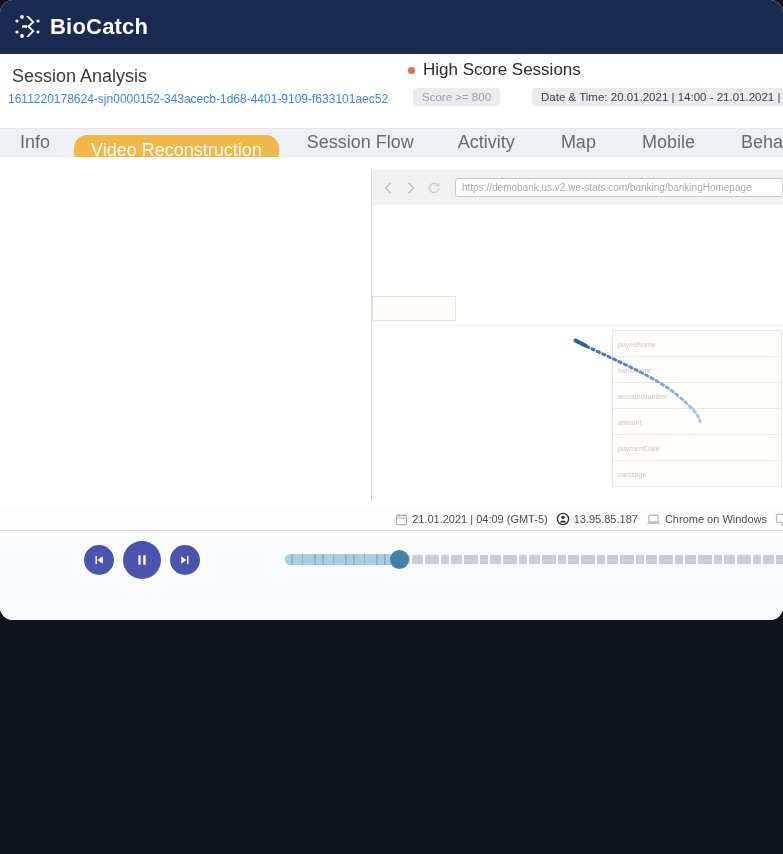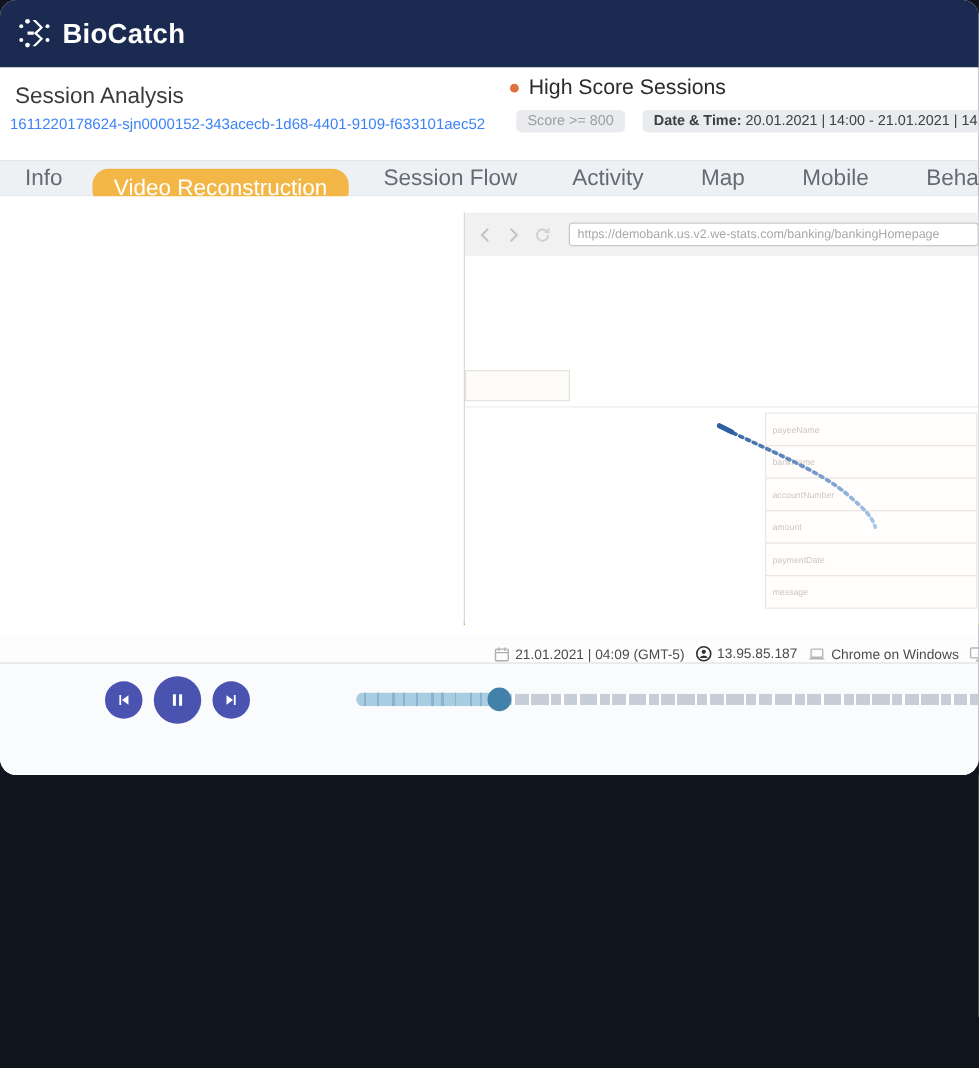--- a/index.html
+++ b/index.html
@@ -13,25 +13,25 @@
 
   
   .titlebar{position:relative;height:74px;background:#fff;}
   .session-block{position:absolute;left:8px;top:8px;}
   .session-title{margin:4px;font-size:18px;font-weight:400;color:#3a3a3a;}
   .session-id{margin-top:5px;font-size:12px;color:#3b82f6;}
   .filter-block{position:absolute;left:408px;top:6px;right:0;}
   .filter-title-row{display:flex;align-items:center;gap:8px;text-align:right;}
   .dot{width:7px;height:7px;border-radius:50%;background:var(--accent-dot,#e0703d);}
   .filter-title{font-size:17px;color:#2b2b2b;}
-  .filter-badges{display:flex;gap:14px;margin-top:8px;margin-left:5px;}
+  .filter-badges{display:flex;gap:32px;margin-top:8px;margin-left:5px;}
   .badge{background:#e9ebee;border-radius:4px;padding:3px 9px;font-size:11.5px;white-space:nowrap;}
   .badge.score{color:#9aa0a6;}
   .badge.date{color:#3d4043;}
-  .badge.date b{font-weight:bold;}
+  .badge.date b{font-weight:normal;}
 
   
   .tabbar{height:29px;background:#eef1f4;border-top:1px solid #e3e6ea;border-bottom:1px solid #e3e6ea;display:flex;align-items:center;padding:0 2px 0 10px;box-sizing:border-box;font-size:18px;color:#646b72;}
   .tab{padding:0 10px;cursor:pointer;white-space:nowrap;}
   .tab.pill{background:var(--active-tab,#f2b747);color:#fff;border-radius:13px;padding:5px 17px;margin-left:14px;margin-top:16px;}
   .tab.sf{margin-left:18px;} .tab.ac{margin-left:24px;}
   .tab-spacer{flex:1;}
   .tab.rt{margin-left:26px;}
 
   
@@ -43,21 +43,21 @@
   .urlbar{margin-left:5px;height:17px;width:400px;border:1px solid #c9c9c9;border-radius:3px;background:#fff;font-size:10px;color:#a9a9a9;padding:0 6px;font-family:"Liberation Sans",sans-serif;}
   .viewport{position:relative;height:295px;background:#fff;}
   .mini-box{position:absolute;left:0;top:91px;width:84px;height:25px;background:#fdfcf9;border:1px solid #e6e3de;box-sizing:border-box;}
   .pg-divider{position:absolute;left:0;top:120px;right:0;height:1px;background:#ededed;}
   .form-panel{position:absolute;left:240px;top:126px;right:1px;display:flex;flex-direction:column;}
   .ffield{height:27px;background:#fffefc;border:1px solid #eae7e2;margin-top:-1px;box-sizing:border-box;padding:2px 0 0 5px;}
   .flabel{font-size:7px;color:#cbc7c1;}
   .trail{position:absolute;left:0;top:0;width:100%;height:100%;pointer-events:none;}
 
   
-  .statusbar{height:22px;border-bottom:1px solid #dcdcdc;background:#fdfdfd;display:flex;align-items:flex-end;justify-content:flex-end;gap:8px;font-size:11px;color:#4c4c4c;overflow:hidden;white-space:nowrap;}
+  .statusbar{height:22px;border-bottom:1px solid #dcdcdc;background:#fdfdfd;display:flex;align-items:center;justify-content:flex-end;gap:8px;font-size:11px;color:#4c4c4c;overflow:hidden;white-space:nowrap;}
   .s-item{display:flex;align-items:center;gap:4px;}
   .s-item svg{display:block;}
   .s-cut{margin-right:-7px;}
 
   
   .player{position:relative;height:calc(854px - 54px - 74px - 29px - 351px - 22px);background:#fafbfd;}
   .controls{position:absolute;left:84px;top:10px;display:flex;align-items:center;gap:9px;}
   .ctrl{border:none;border-radius:50%;background:var(--player-button,#4a54b0);display:flex;align-items:center;justify-content:center;cursor:pointer;padding:0;}
   .ctrl.small{width:30px;height:30px;}
   .ctrl.big{width:38px;height:38px;}

